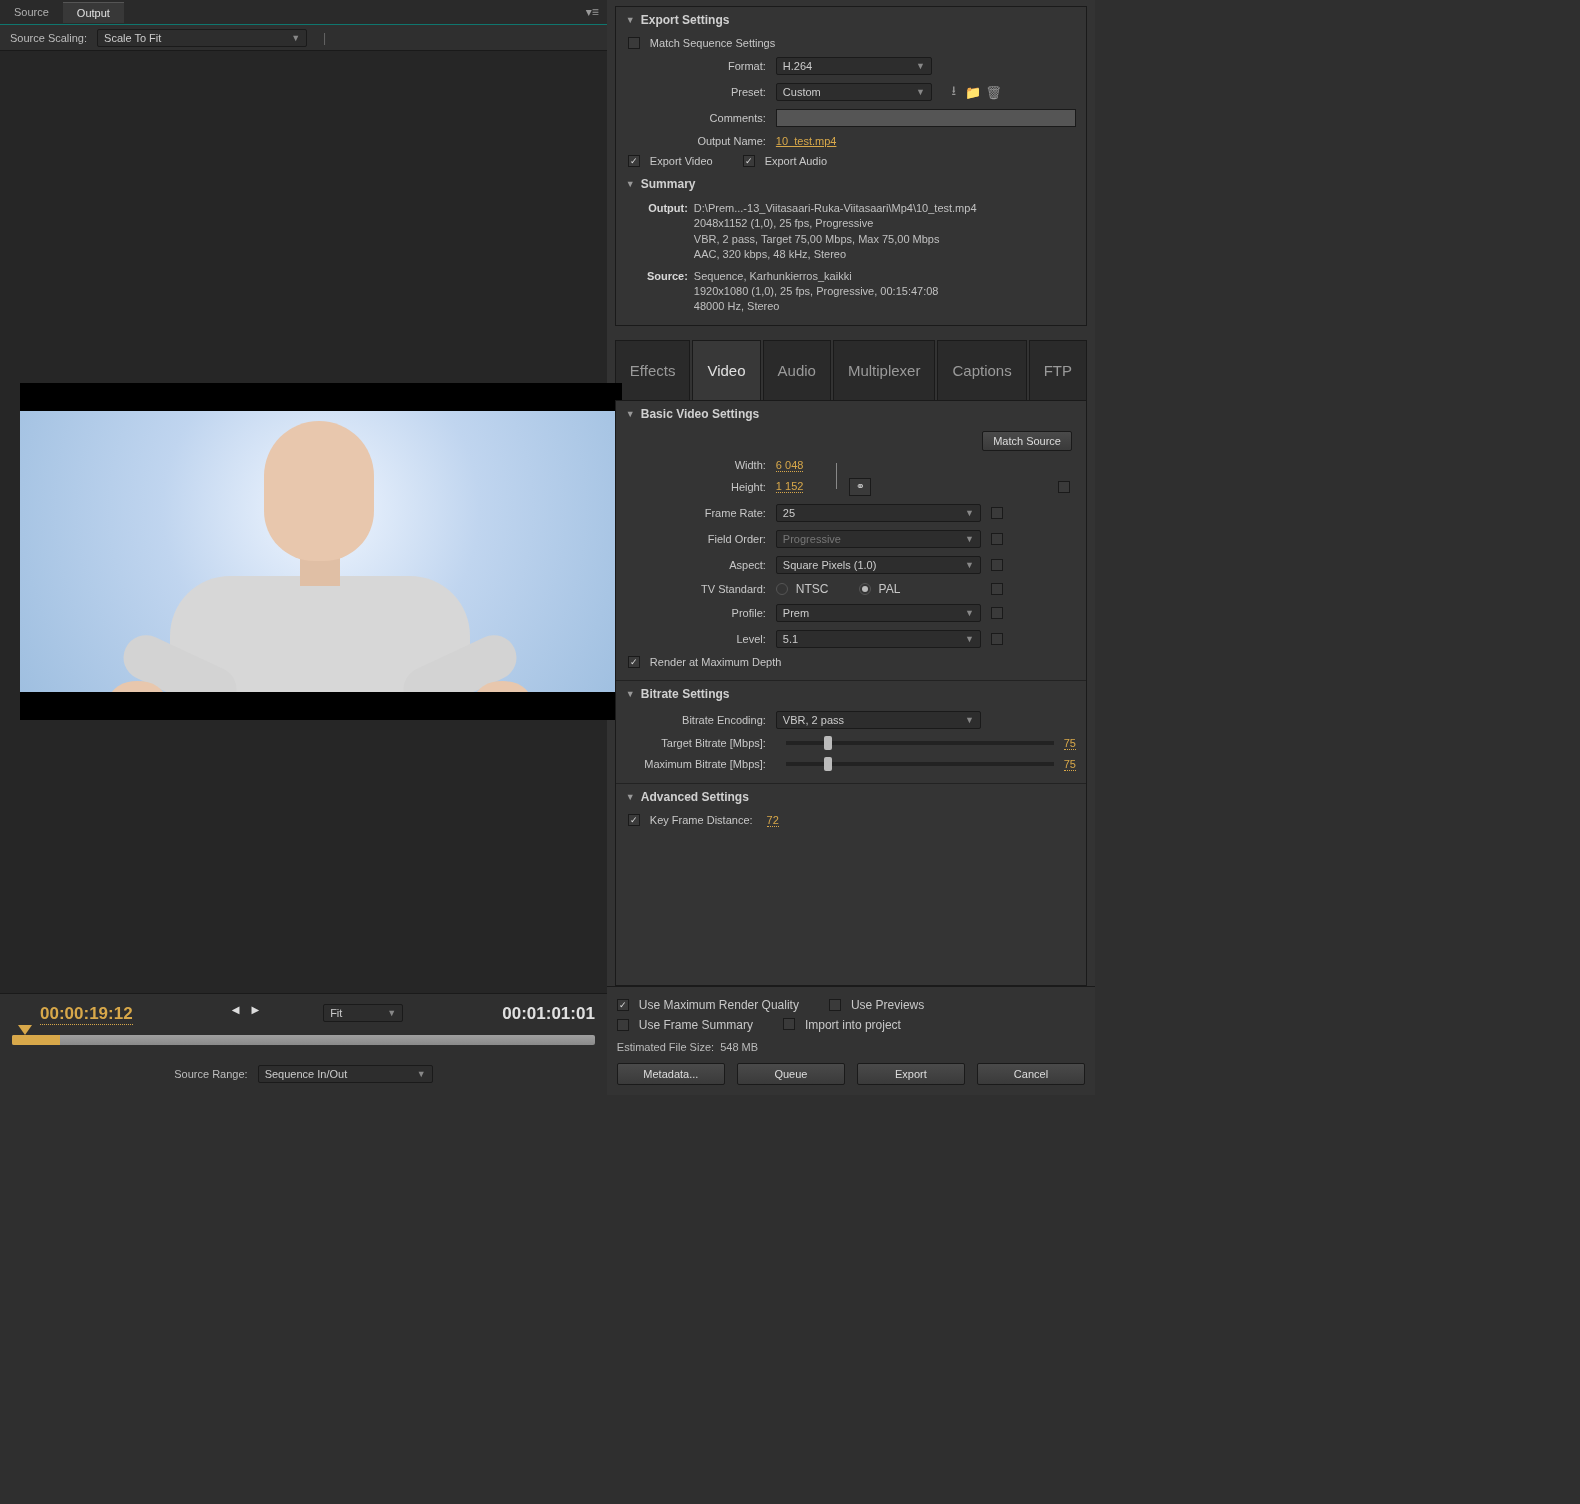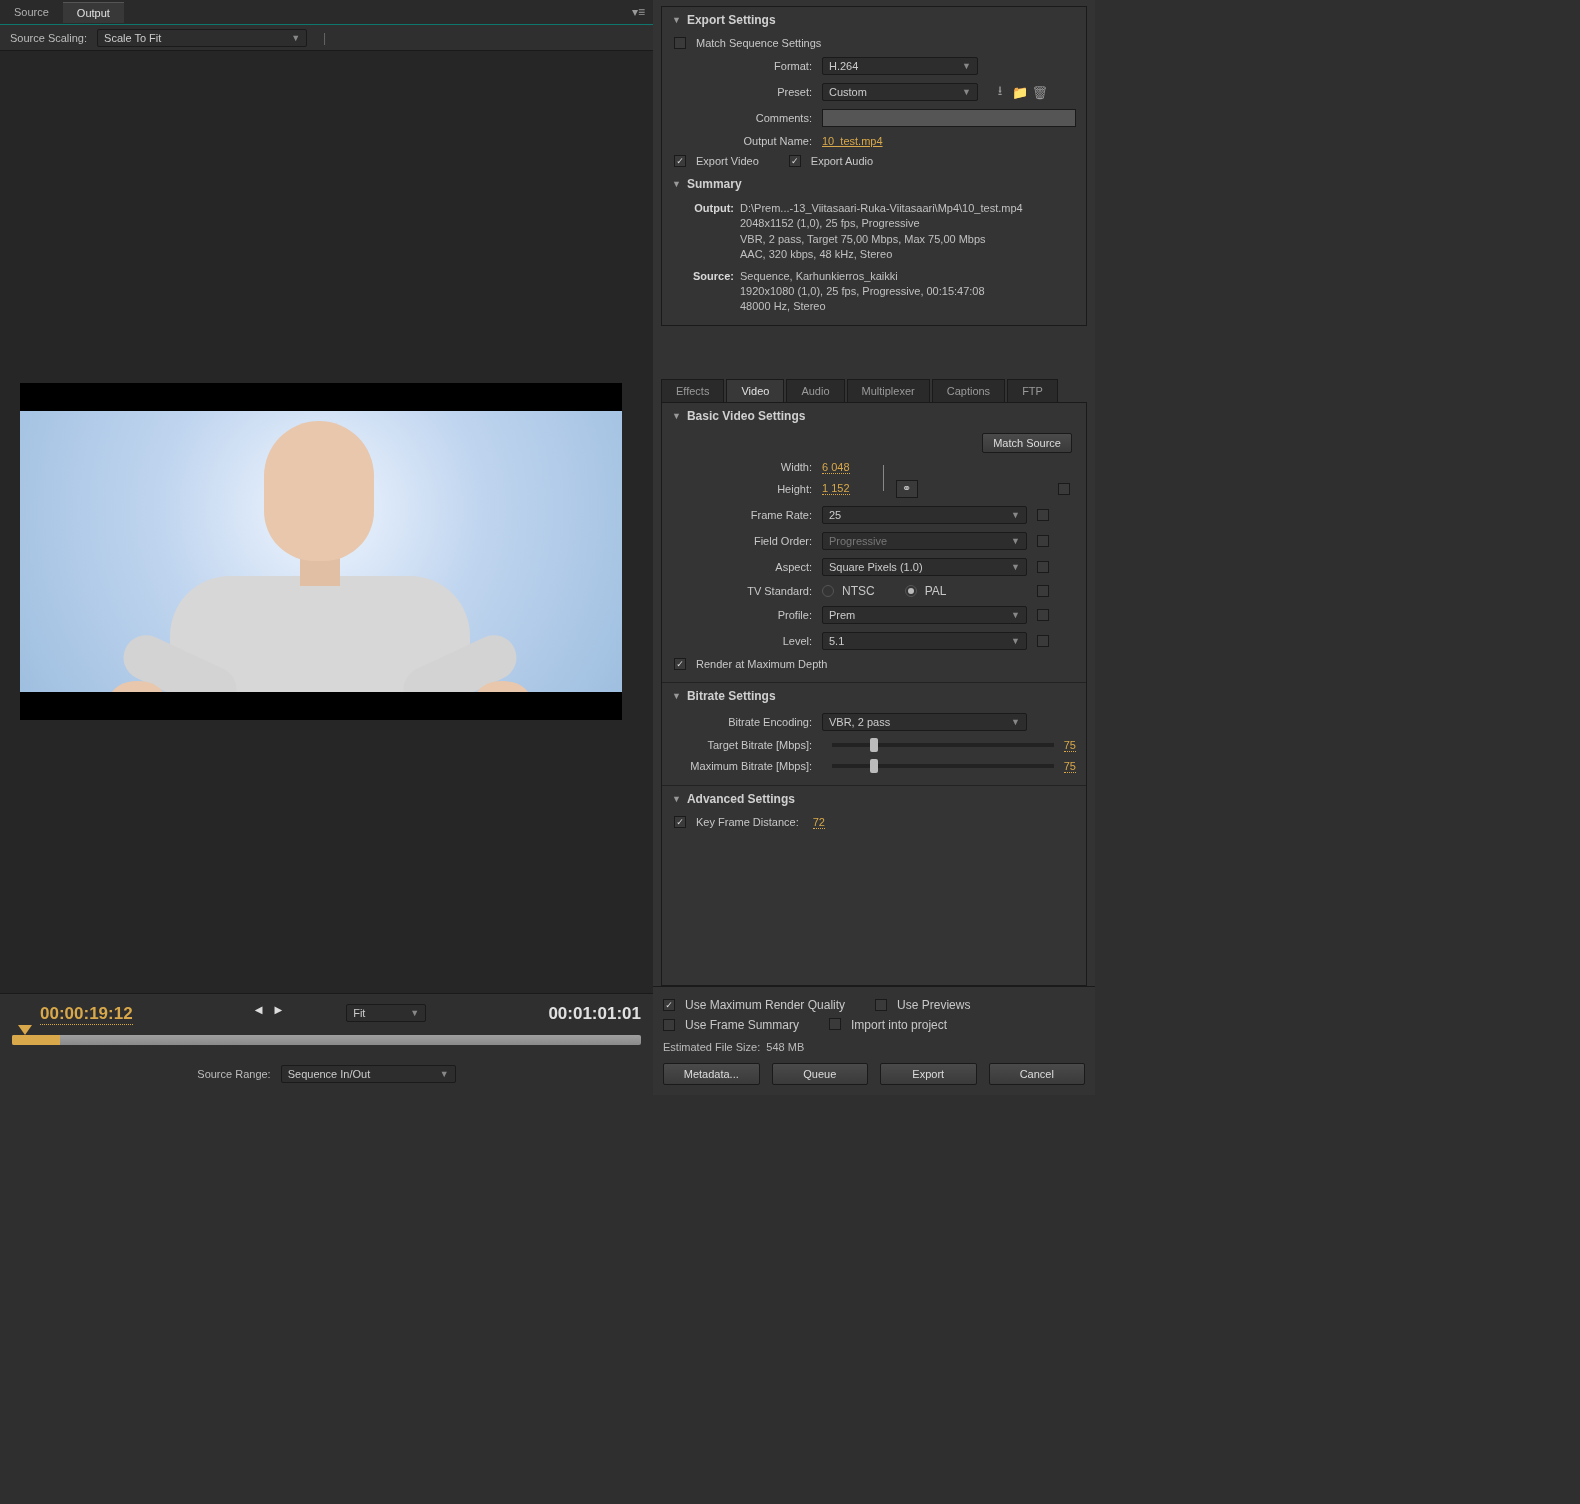--- a/index.html
+++ b/index.html
@@ -60,21 +60,21 @@
   .dd-205 { width: 205px; }
   .link { color: #d8a84a; text-decoration: underline; font-size: 11px; }
   .icon-btn { width: 20px; height: 18px; color: #999; display: inline-flex; align-items: center; justify-content: center; font-size: 13px; }
   .summary-block { padding: 4px 14px 10px 14px; font-size: 11px; line-height: 1.4; }
   .summary-line { display: flex; }
   .summary-key { width: 64px; text-align: right; padding-right: 6px; font-weight: 600; color: #d8d8d8; }
   .summary-val { flex: 1; color: #c0c0c0; }
 
   
   .lower-tabs { display: flex; gap: 2px; margin: 8px 8px 0; }
-  .ltab { background: #2a2a2a; color: #9a9a9a; padding: 5px 14px; font-size: 11px; border: 1px solid #1a1a1a; border-bottom: none; margin-top: 39px; }
+  .ltab { background: #2a2a2a; color: #9a9a9a; padding: 21px 14px; font-size: 15px; border: 1px solid #1a1a1a; border-bottom: none; }
   .ltab.active { background: #383838; color: #e0e0e0; }
 
   .settings-scroll { margin: 0 8px; border: 1px solid #1a1a1a; background: #343434; flex: 1; overflow: hidden; position: relative; }
   .subsection { border-bottom: 1px solid #222; padding-bottom: 8px; }
   .btn { background: linear-gradient(#4a4a4a,#3a3a3a); border: 1px solid #1a1a1a; color: #ddd; padding: 4px 14px; font-size: 11px; border-radius: 2px; }
   .btn-sm { padding: 3px 10px; }
   .num-link { color: #d8a84a; border-bottom: 1px dotted #d8a84a; font-size: 11px; }
   .link-icon { width: 22px; height: 18px; border: 1px solid #1a1a1a; background: #3a3a3a; display: flex; align-items: center; justify-content: center; font-size: 11px; margin-left: 12px; }
   .slider { flex: 1; height: 4px; background: #222; position: relative; margin: 0 10px; }
   .slider-thumb { position: absolute; top: -5px; width: 8px; height: 14px; background: #bbb; border-radius: 2px; }

